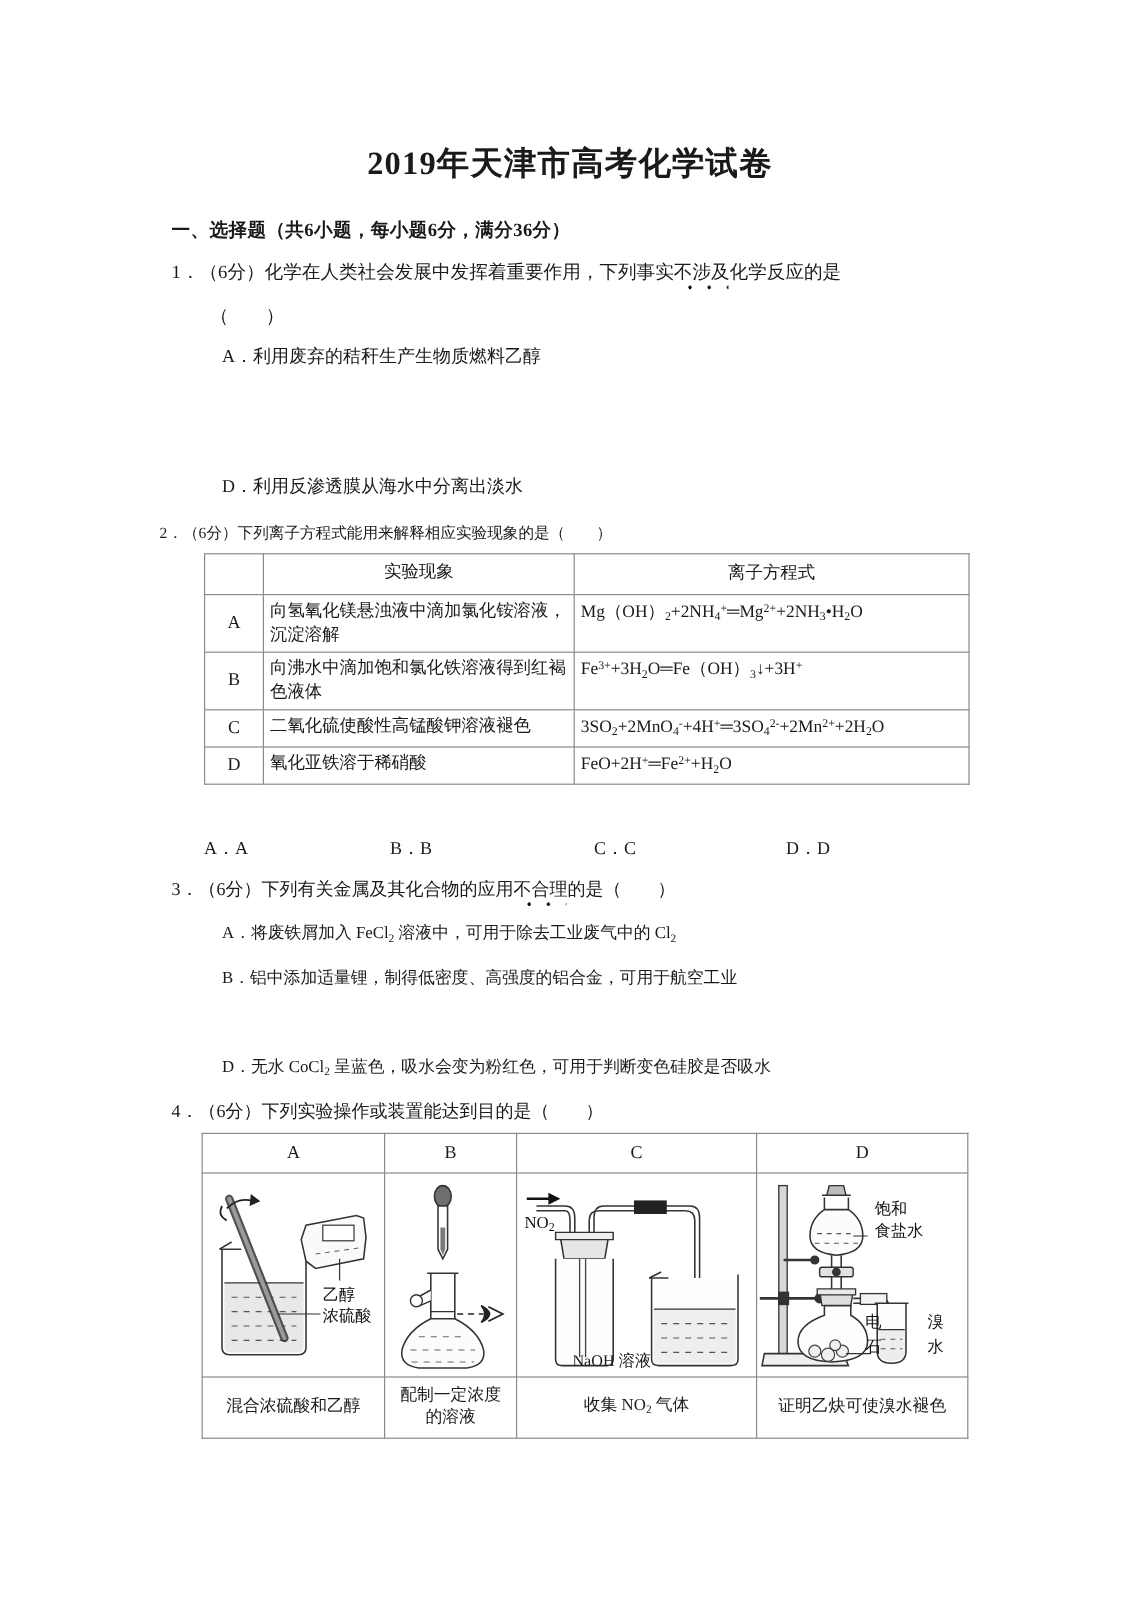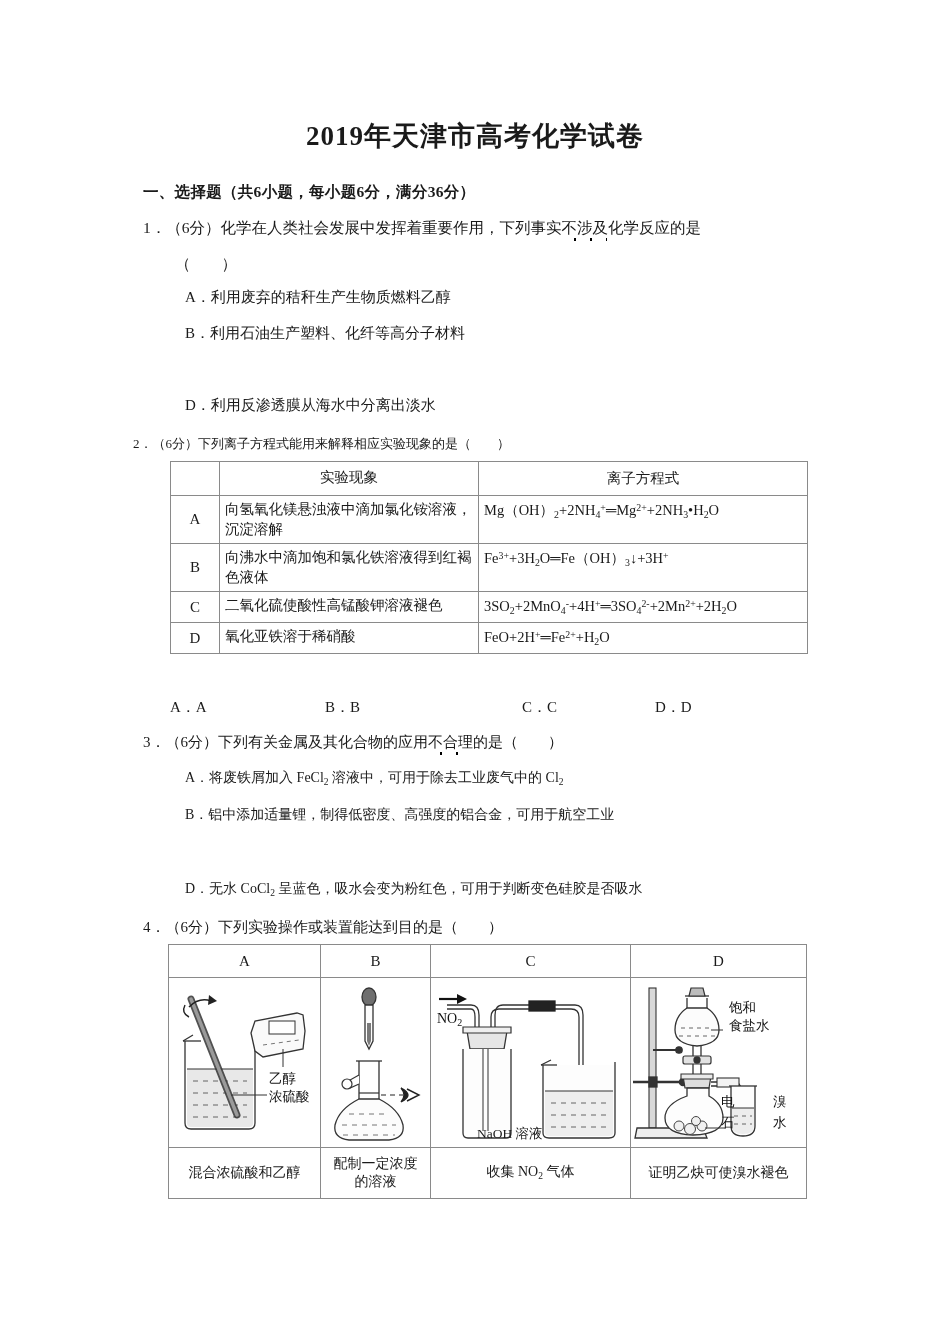--- a/index.html
+++ b/index.html
@@ -145,21 +145,20 @@
   <div class="doc-title">2019年天津市高考化学试卷</div>
 
   <div class="section-heading">一、选择题（共6小题，每小题6分，满分36分）</div>
 
   <div class="q-line" style="left:143px; top:216px;">
     <span>1．</span><span>（6分）</span><span>化学在人类社会发展中发挥着重要作用，下列事实</span><span class="emph">不涉及</span><span>化学反应的是</span>
   </div>
   <div class="q-line" style="left:175px; top:252px;">（　　）</div>
 
   <div class="opt" style="left:185px; top:288px;">A．利用废弃的秸秆生产生物质燃料乙醇</div>
-  <div class="opt" style="left:185px; top:324px;">B．利用石油生产塑料、化纤等高分子材料</div>
   <div class="opt" style="left:185px; top:396px;">D．利用反渗透膜从海水中分离出淡水</div>
 
   <div class="q-line" style="left:133px; top:434px; font-size:13px;">
     <span>2．</span><span>（6分）</span><span>下列离子方程式能用来解释相应实验现象的是（　　）</span>
   </div>
 
   <table class="tbl2">
     <thead>
       <tr>
         <td class="c-letter"></td>
@@ -186,21 +185,21 @@
       <tr>
         <td class="c-letter">D</td>
         <td class="c-phen">氧化亚铁溶于稀硝酸</td>
         <td class="c-eq">FeO+2H<sup>+</sup>═Fe<sup>2+</sup>+H<sub>2</sub>O</td>
       </tr>
     </tbody>
   </table>
 
   <div class="ansrow" style="left:170px;">A．A</div>
   <div class="ansrow" style="left:325px;">B．B</div>
-  <div class="ansrow" style="left:495px;margin-left:27px;">C．C</div>
+  <div class="ansrow" style="left:495px;">C．C</div>
   <div class="ansrow" style="left:655px;">D．D</div>
 
   <div class="q-line" style="left:143px; top:731px; font-size:15px;">
     <span>3．</span><span>（6分）</span><span>下列有关金属及其化合物的应用</span><span class="emph">不合理</span><span>的是（　　）</span>
   </div>
 
   <div class="opt small-opt" style="left:185px; top:769px;">A．将废铁屑加入 FeCl<sub>2</sub> 溶液中，可用于除去工业废气中的 Cl<sub>2</sub></div>
   <div class="opt small-opt" style="left:185px; top:806px;">B．铝中添加适量锂，制得低密度、高强度的铝合金，可用于航空工业</div>
   <div class="opt small-opt" style="left:185px; top:880px;">D．无水 CoCl<sub>2</sub> 呈蓝色，吸水会变为粉红色，可用于判断变色硅胶是否吸水</div>
 

